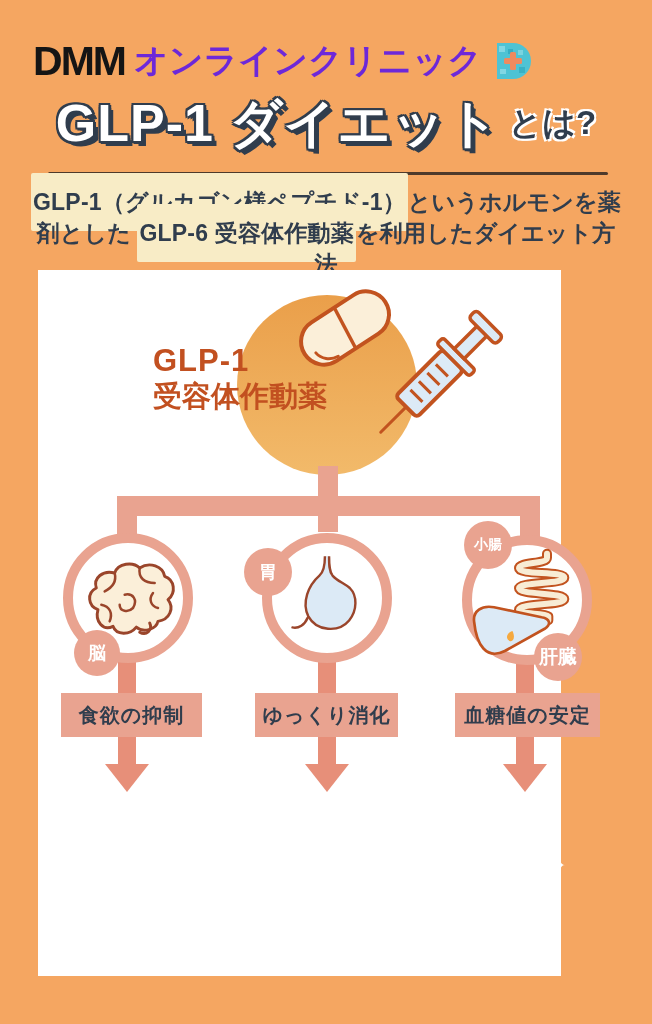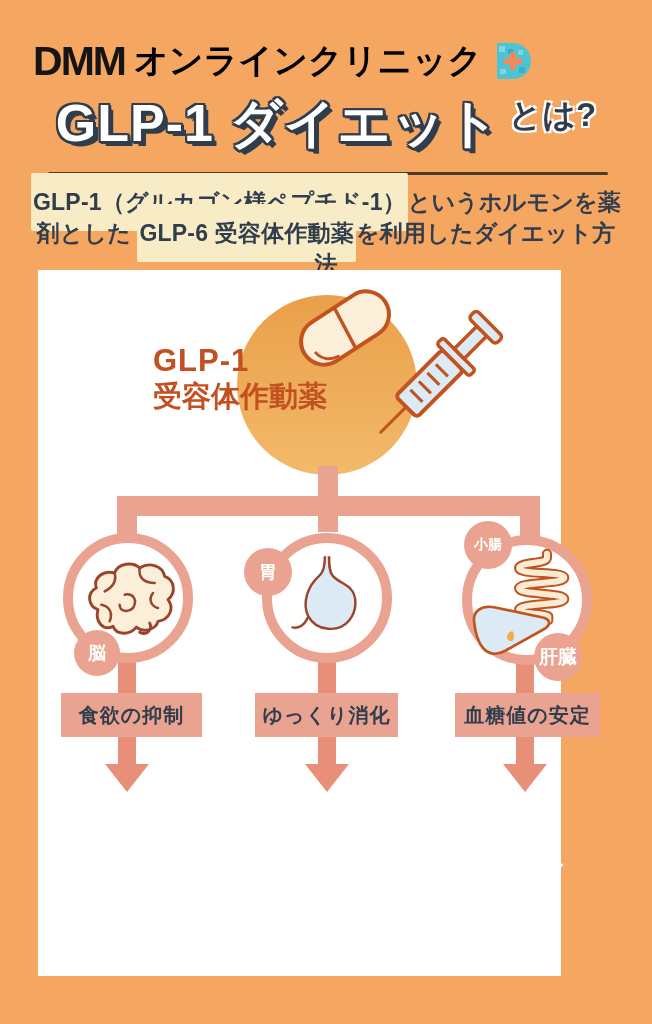--- a/index.html
+++ b/index.html
@@ -12,25 +12,25 @@
   }
   *{margin:0;padding:0;box-sizing:border-box;}
   body{width:652px;height:1024px;background:var(--background,#F5A661);
        font-family:"Liberation Sans","DejaVu Sans",sans-serif;position:relative;overflow:hidden;}
   .stage{position:absolute;inset:0;width:652px;height:1024px;}
 
   
   .logo-row{position:absolute;left:0;top:34px;width:568px;height:54px;
             display:flex;align-items:center;justify-content:center;gap:9px;}
   .logo-dmm{font-size:41px;font-weight:900;color:#151515;letter-spacing:-2px;}
-  .logo-clinic{font-size:34px;font-weight:900;color:#000000;letter-spacing:0px;}
+  .logo-clinic{font-size:34px;font-weight:900;color:#6d28d9;letter-spacing:0px;}
   .logo-icon{width:44px;height:42px;}
 
   .title-row{position:absolute;left:0;top:90px;width:652px;display:flex;
-             justify-content:center;align-items:flex-start;gap:8px;}
+             justify-content:center;align-items:center;gap:8px;}
   .title-main{font-size:52px;font-weight:900;color:#fff;letter-spacing:1px;line-height:66px;
     text-shadow:3px 3px 0 var(--navy,#303D4D),-2px 2px 0 var(--navy,#303D4D),
       2px -2px 0 var(--navy,#303D4D),-2px -2px 0 var(--navy,#303D4D),
       0 3px 0 var(--navy,#303D4D),3px 0 0 var(--navy,#303D4D),
       0 -2px 0 var(--navy,#303D4D),-2px 0 0 var(--navy,#303D4D),5px 5px 0 var(--navy,#303D4D);}
   .title-suffix{font-size:33px;font-weight:900;color:var(--navy,#303D4D);line-height:50px;
     text-shadow:2px 2px 0 #fff,-2px 2px 0 #fff,2px -2px 0 #fff,-2px -2px 0 #fff;}
 
   .divider{position:absolute;left:48px;top:172px;width:560px;height:3px;
            background:var(--divider,#4E3A2B);border-radius:2px;}

